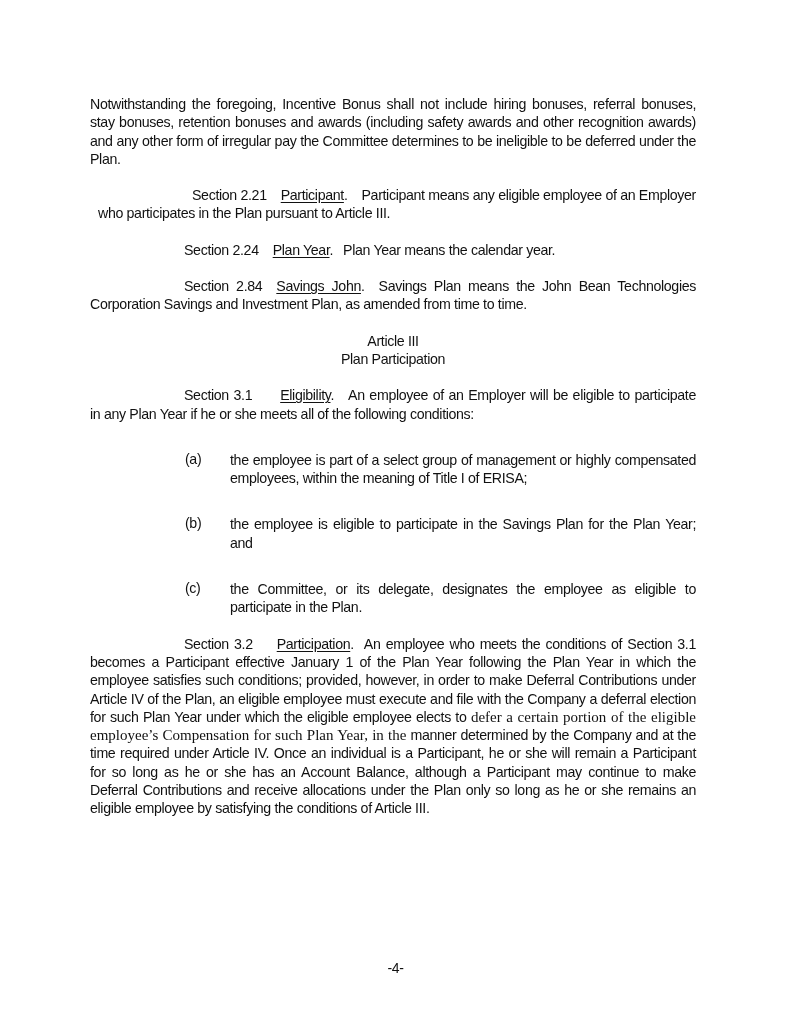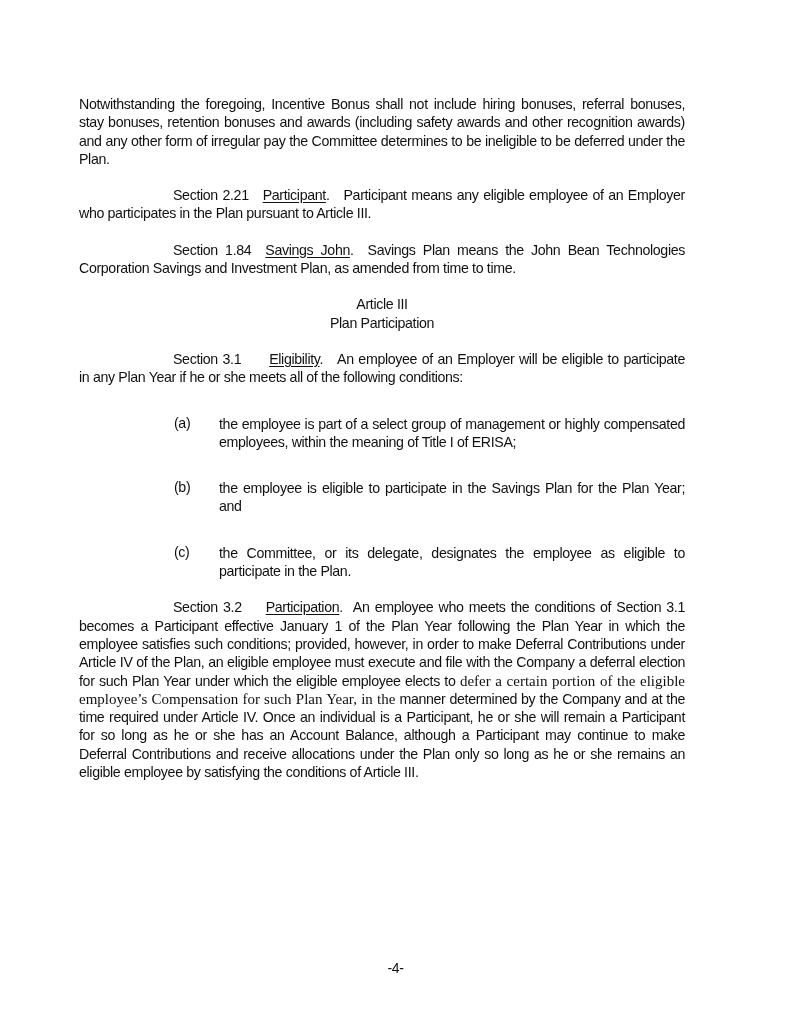--- a/index.html
+++ b/index.html
@@ -13,21 +13,21 @@
       position: relative;
       overflow: hidden;
       font-family: "Liberation Sans", sans-serif;
       color: #111111;
       font-size: 14.2px;
       letter-spacing: -0.35px;
       word-spacing: 0px;
     }
     .page {
       position: absolute;
-      left: 79px;
+      left: 90px;
       top: 95px;
       width: 606px;
     }
     .para {
       text-align: justify;
       line-height: 18.3px;
       margin: 0;
     }
     .indent { text-indent: 94px; }
     .u { text-decoration: underline; text-underline-offset: 2px; }
@@ -68,29 +68,32 @@
       font-size: 14px;
     }
   </style>
 </head>
 <body>
 
 <div class="page">
 
   <p class="para" style="margin-bottom:18px;">Notwithstanding the foregoing, Incentive Bonus shall not include hiring bonuses, referral bonuses, stay bonuses, retention bonuses and awards (including safety awards and other recognition awards) and any other form of irregular pay the Committee determines to be ineligible to be deferred under the Plan.</p>
 
-  <p class="para indent" style="margin-bottom:18px;">
+  <p class="para indent" style="margin-bottom:18px;margin-left:8px;">
     <span>Section 2.21</span><span class="gap2"></span><span class="u">Participant</span>.<span class="gap2"></span><span>Participant means any eligible employee of an Employer who participates in the Plan pursuant to Article III.</span>
   </p>
 
 
 
+  <p class="para indent" style="margin-bottom:18px;">
+    <span>Section 2.24</span><span class="gap2"></span><span class="u">Plan Year</span>.<span class="gap"></span><span>Plan Year means the calendar year.</span>
+  </p>
 
   <p class="para indent" style="margin-bottom:18px;">
-    <span>Section 1.84</span><span class="gap2"></span><span class="u">Savings John</span>.<span class="gap2"></span><span>Savings Plan means the John Bean Technologies Corporation Savings and Investment Plan, as amended from time to time.</span>
+    <span>Section 2.84</span><span class="gap2"></span><span class="u">Savings John</span>.<span class="gap2"></span><span>Savings Plan means the John Bean Technologies Corporation Savings and Investment Plan, as amended from time to time.</span>
   </p>
 
   <p class="center">Article III</p>
   <p class="center" style="margin-bottom:18px;">Plan Participation</p>
 
   <p class="para indent" style="margin-bottom:18px;">
     <span>Section 3.1</span><span class="gap2"></span><span class="gap2"></span><span class="u">Eligibility</span>.<span class="gap2"></span><span>An employee of an Employer will be eligible to participate in any Plan Year if he or she meets all of the following conditions:</span>
   </p>
 
   <div class="list-item" style="margin-bottom:18px;">

